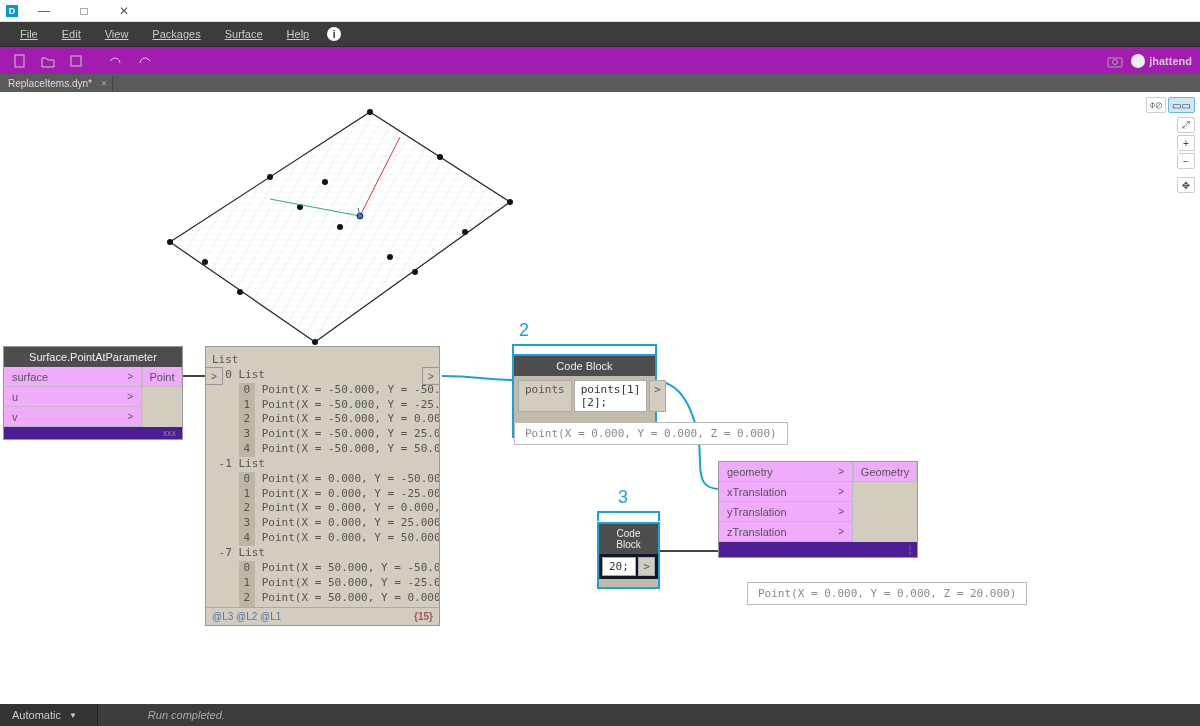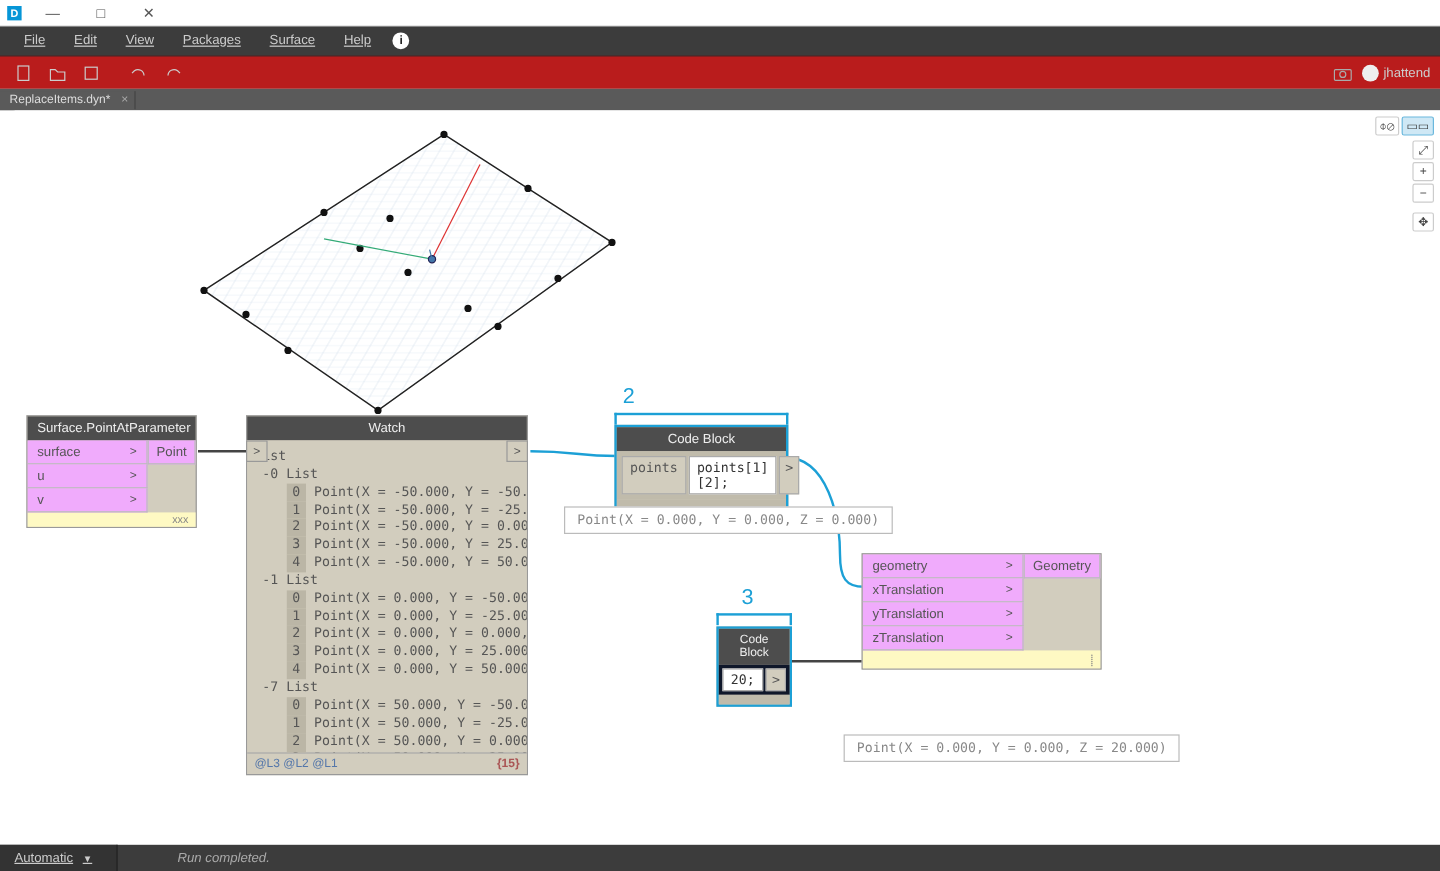--- a/index.html
+++ b/index.html
@@ -11,21 +11,21 @@
     .titlebar-text { flex: 1; color: #444; font-size: 11px; }
     .win-controls { display: flex; gap: 0; }
     .win-btn { width: 40px; height: 22px; display: flex; align-items: center; justify-content: center; font-size: 12px; color: #555; }
     
     
     .menubar { height: 24px; background: #3C3C3C; display: flex; align-items: center; padding: 0 8px; color: #ccc; font-size: 11px; }
     .menu-item { padding: 0 12px; cursor: pointer; line-height: 24px; text-decoration: underline; }
     .info-circle { margin-left: 6px; width: 14px; height: 14px; border-radius: 50%; background: #fff; display: flex; align-items: center; justify-content: center; font-size: 10px; color: #222; font-weight: bold; }
     
     
-    .toolbar { height: 28px; background: #b91c1c; display: flex; align-items: center; padding: 0 8px; color: #aaa; border-top: 1px solid #2a2a2a; }
+    .toolbar { height: 28px; background: #a21caf; display: flex; align-items: center; padding: 0 8px; color: #aaa; border-top: 1px solid #2a2a2a; font-weight: bold; }
     .tb-btn { width: 24px; height: 24px; display: flex; align-items: center; justify-content: center; margin-right: 4px; }
     .tb-spacer { flex: 1; }
     .user-chip { display: flex; align-items: center; color: #ccc; font-size: 11px; gap: 4px; }
     .avatar-sm { width: 14px; height: 14px; border-radius: 50%; background: #eee; }
 
     
     .tabbar { height: 18px; background: #5a5a5a; display: flex; align-items: center; padding-left: 0; }
     .tab { background: #5a5a5a; color: #ddd; font-size: 10px; padding: 2px 20px 2px 8px; border-right: 1px solid #444; position: relative; }
     .tab-close { position: absolute; right: 5px; top: 2px; font-size: 10px; color: #aaa; }
     
@@ -44,47 +44,47 @@
     
     .node { position: absolute; background: #D2CDBE; border: 1px solid #999; }
     .node.sel { border: 2px solid #1CA0D6; }
     .node-header { background: #4d4d4d; color: #eee; font-size: 11px; padding: 4px 8px; text-align: center; font-weight: 500; }
     .node-body { display: flex; }
     .node-col { display: flex; flex-direction: column; }
     .port { background: #f0abfc; border: 1px solid #bbb; border-left: none; border-top: none; color: #555; font-size: 11px; padding: 3px 8px; display: flex; align-items: center; justify-content: space-between; min-height: 20px; }
     .port-left { border-right: 1px solid #bbb; }
     .port-right { border-left: 1px solid #bbb; }
     .chev { font-size: 10px; color: #555; margin-left: 6px; }
-    .node-footer { background: #fef9c3; font-size: 9px; color: #888; padding: 1px 6px; text-align: right; }
+    .node-footer { background: #4c1d95; font-size: 9px; color: #888; padding: 1px 6px; text-align: right; }
     
     
     .watch-body { background: #D2CDBE; padding: 6px; font-family: "Consolas", monospace; font-size: 11px; color: #555; max-height: 260px; overflow: hidden; }
     .watch-line { white-space: pre; line-height: 1.35; }
     .watch-idx { background: #bbb6a6; padding: 0 5px; display: inline-block; margin-right: 0; }
     .watch-footer { background: #D2CDBE; border-top: 1px solid #aaa; padding: 3px 6px; display: flex; justify-content: space-between; font-size: 10px; color: #57a; }
     .watch-port { position: absolute; background: #D2CDBE; border: 1px solid #999; width: 18px; height: 18px; display:flex; align-items:center; justify-content:center; font-size:10px; color:#555; }
     
     
     .cb-row { display: flex; padding: 4px; gap: 2px; }
     .cb-cell { background: #D2CDBE; border: 1px solid #aaa; padding: 2px 6px; font-family: Consolas, monospace; font-size: 11px; color: #555; }
     .cb-code { background: #fff; font-family: Consolas, monospace; font-size: 11px; color: #333; }
     
     
-    .resultbox { position: absolute; background: #fff; border: 1px solid #bbb; padding: 4px 10px; font-family: Consolas, monospace; font-size: 11px; color: #888; }
+    .resultbox { position: absolute; background: #fff; border: 1px solid #bbb; padding: 4px 10px; font-family: Consolas, monospace; font-size: 11px; color: #888; margin-left: 44px; }
     
     
     .anno { position: absolute; color: #1CA0D6; font-size: 18px; font-weight: 300; }
     .anno-bar { position: absolute; border-top: 2px solid #1CA0D6; border-left: 2px solid #1CA0D6; border-right: 2px solid #1CA0D6; height: 10px; }
     
     
     .wires { position: absolute; top: 0; left: 0; width: 100%; height: 100%; pointer-events: none; }
     
     
     .statusbar { position: absolute; bottom: 0; left: 0; right: 0; height: 22px; background: #3c3c3c; color: #ccc; display: flex; align-items: center; padding: 0 0 0 0; font-size: 11px; }
-    .status-left { background: #333; height: 100%; display: flex; align-items: center; padding: 0 20px 0 12px; border-right: 1px solid #222; text-decoration: underline; }
+    .status-left { background: #333; height: 100%; display: flex; align-items: center; padding: 0 20px 0 12px; border-right: 1px solid #222; }
     .status-dd { margin-left: 8px; font-size: 8px; }
     .status-text { margin-left: 50px; color: #aaa; font-style: italic; }
   </style>
 </head>
 <body>
 
 <div class="titlebar">
   <div class="titlebar-icon">D</div>
   <div class="win-controls">
     <div class="win-btn">—</div>
@@ -193,21 +193,21 @@
     <line x1="220" y1="114" x2="218" y2="106" stroke="#47a" stroke-width="1"></line>
   </svg>
 
   <svg class="wires">
     <path d="M 165 284 C 185 284, 185 284, 205 284" stroke="#444" stroke-width="2" fill="none"></path>
     <path d="M 442 284 C 480 284, 480 288, 514 288" stroke="#1CA0D6" stroke-width="2" fill="none"></path>
     <path d="M 654 289 C 690 289, 700 340, 700 370 C 700 390, 705 397, 720 397" stroke="#1CA0D6" stroke-width="2" fill="none"></path>
     <path d="M 660 459 C 690 459, 695 459, 720 459" stroke="#444" stroke-width="2" fill="none"></path>
   </svg>
 
-  <div class="node" style="left:22px; top:254px; width:142px;">
+  <div class="node" style="left:3px; top:254px; width:180px;">
     <div class="node-header">Surface.PointAtParameter</div>
     <div class="node-body">
       <div class="node-col" style="flex:1;">
         <div class="port port-left">
             <span>surface</span>
             <span class="chev">&gt;</span>
           </div>
         <div class="port port-left">
             <span>u</span>
             <span class="chev">&gt;</span>
@@ -220,21 +220,20 @@
       <div class="node-col" style="width:40px;">
         <div class="port port-right" style="justify-content:center;">
             <span>Point</span>
           </div>
       </div>
     </div>
     <div class="node-footer">xxx</div>
   </div>
 
   <div class="node" style="left:205px; top:254px; width:235px;">
-    <div class="node-header">Watch</div>
     <div class="watch-port" style="left:-1px; top:20px;">&gt;</div>
     <div class="watch-port" style="right:-1px; top:20px;">&gt;</div>
     <div class="watch-body" id="watch-lines">
         <div class="watch-line">List</div>
         <div class="watch-line"> -0 List</div>
         <div class="watch-line">    <span class="watch-idx">0</span> Point(X = -50.000, Y = -50.0</div>
         <div class="watch-line">    <span class="watch-idx">1</span> Point(X = -50.000, Y = -25.0</div>
         <div class="watch-line">    <span class="watch-idx">2</span> Point(X = -50.000, Y = 0.000</div>
         <div class="watch-line">    <span class="watch-idx">3</span> Point(X = -50.000, Y = 25.00</div>
         <div class="watch-line">    <span class="watch-idx">4</span> Point(X = -50.000, Y = 50.00</div>
@@ -303,21 +302,21 @@
           </div>
       </div>
       <div class="node-col" style="width:64px;">
         <div class="port port-right" style="justify-content:center;">
             <span>Geometry</span>
           </div>
       </div>
     </div>
     <div class="node-footer">⸽</div>
   </div>
-  <div class="resultbox" style="left:703px; top:520px;">Point(X = 0.000, Y = 0.000, Z = 20.000)</div>
+  <div class="resultbox" style="left:703px; top:490px;">Point(X = 0.000, Y = 0.000, Z = 20.000)</div>
 
 </div>
 
 <div class="statusbar">
   <div class="status-left">
     <span>Automatic</span>
     <span class="status-dd">▼</span>
   </div>
   <div class="status-text">Run completed.</div>
 </div>

